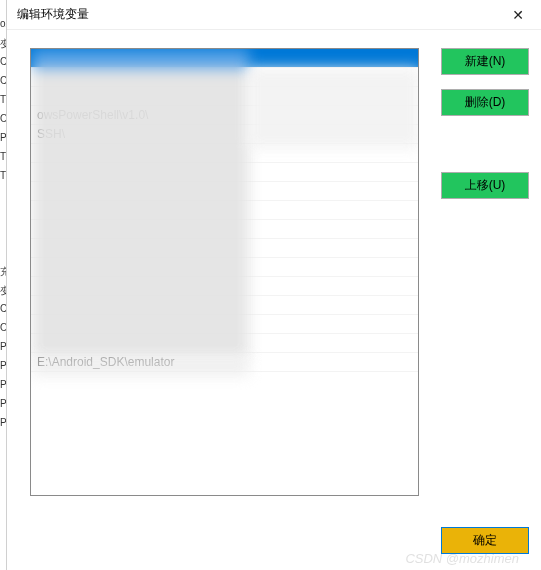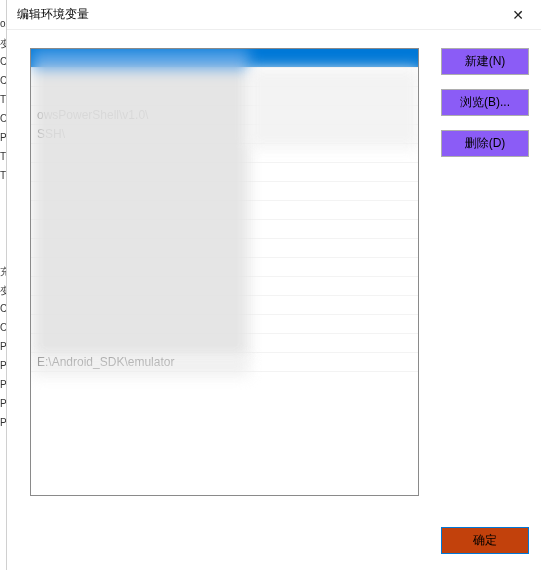--- a/index.html
+++ b/index.html
@@ -47,30 +47,30 @@
     filter: blur(7px);
     background:#e9e9e9;
   }
   .blurA{left:1px;top:1px;width:217px;height:308px;z-index:3;opacity:.95;
     background:linear-gradient(180deg,#5fa6e8 0 19px,#e4e4e4 19px 100%);}
   .blurB{left:218px;top:19px;width:170px;height:80px;z-index:3;opacity:.92;background:#f2f2f2;}
   .blurC{left:1px;top:308px;width:217px;height:19px;z-index:3;opacity:.9;background:#eee;}
   .sidebtns { position: absolute; right: 0; top: 0; width: 88px; display:flex; flex-direction:column; gap:14px;}
   .sidebtns .gap-big{height:28px;}
   .btn {
-    height: 27px; border: 1px solid #adadad; background: #8b5cf6;
+    height: 27px; border: 1px solid #adadad; background: #22c55e;
     display: flex; align-items: center; justify-content: center;
     font-size: 12px; cursor: default; user-select: none;
   }
   .bottombar {
     position: absolute; left: 0; right: 12px; bottom: 16px; height: 27px;
     display: flex; justify-content: flex-end; gap: 10px;
   }
   .bottombar .btn { width: 88px; }
-  .bottombar .btn.primary { border-color:#0078d7; background:#c2410c;}
+  .bottombar .btn.primary { border-color:#0078d7; background:#eab308;}
   .watermark{
     position:absolute;right:22px;bottom:4px;color:#c8c8c8;font-size:13px;
     font-style:italic;opacity:.55;pointer-events:none;
   }
 </style>
 </head>
 <body>
 
 <div class="left-peek" id="leftstrip">
     <span>oz</span>
@@ -122,24 +122,25 @@
         <div class="row"></div>
         <div class="row"></div>
         <div class="row"></div>
         <div class="row"></div>
         <div class="row"></div>
         <div class="row">E:\Android_SDK\emulator</div>
       </div>
 
     <div class="sidebtns">
       <div class="btn">新建(N)</div>
-      <div class="btn">浏览(B)...</div>
       <div class="btn">删除(D)</div>
       <div class="gap-big"></div>
+      <div class="btn">上移(U)</div>
       <div class="gap-big"></div>
     </div>
   </div>
 
   <div class="bottombar">
     <div class="btn primary">确定</div>
   </div>
 
+  <div class="watermark">CSDN @mozhimen</div>
 </div>
 
 </body></html>

